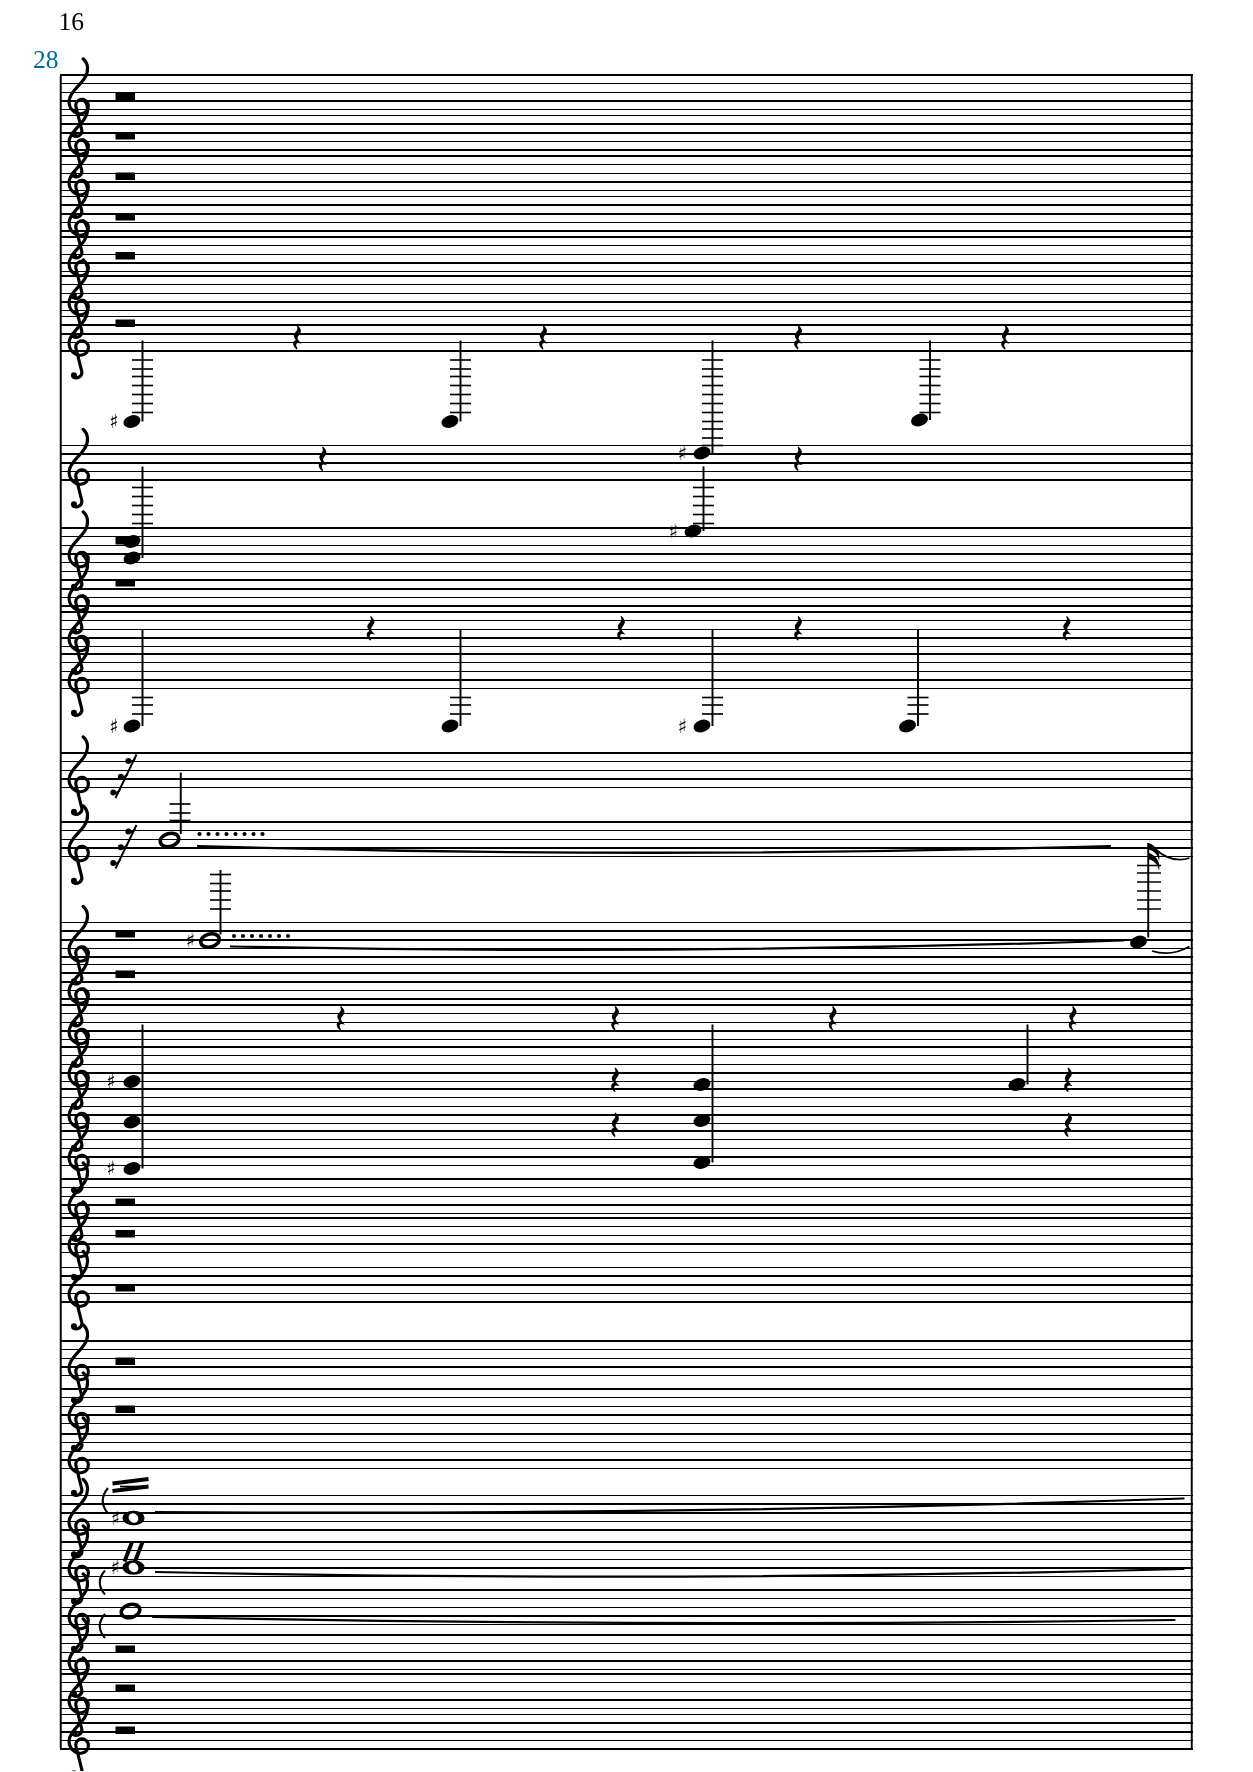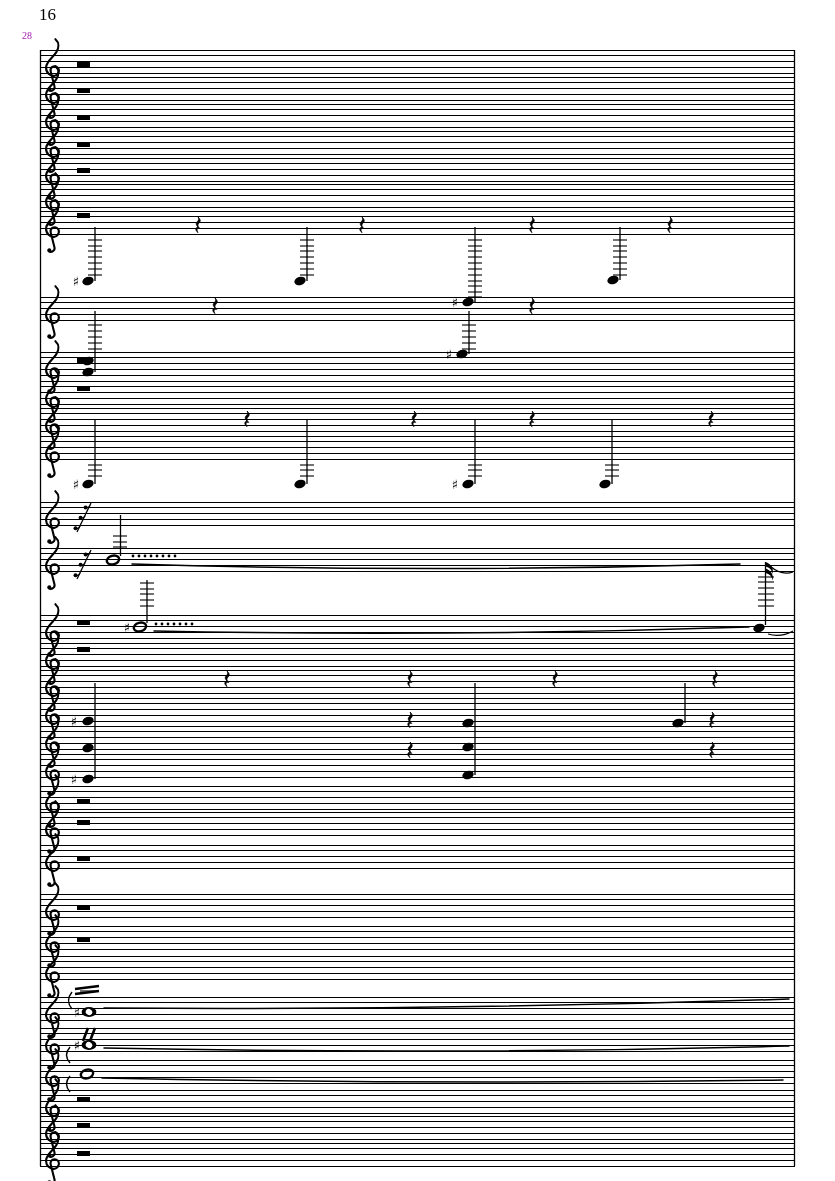--- a/index.html
+++ b/index.html
@@ -9,21 +9,21 @@
     background:#ffffff;
     font-family:"Liberation Serif", serif;
     overflow:hidden;
   }
   .pagenum{
     position:absolute;left:39px;top:5px;
     font-size:17px;color:#000;
   }
   .measurenum{
     position:absolute;left:22px;top:30px;
-    font-size:10px;color:#a21caf;
+    font-size:17px;color:#0369a1;
   }
   svg{position:absolute;left:0;top:0;}
 </style>
 </head>
 <body>
 
 <div class="page">
   <div class="pagenum">16</div>
   <div class="measurenum">28</div>
   <svg id="score" xmlns="http://www.w3.org/2000/svg" width="835" height="1181" viewBox="0 0 835 1181">

